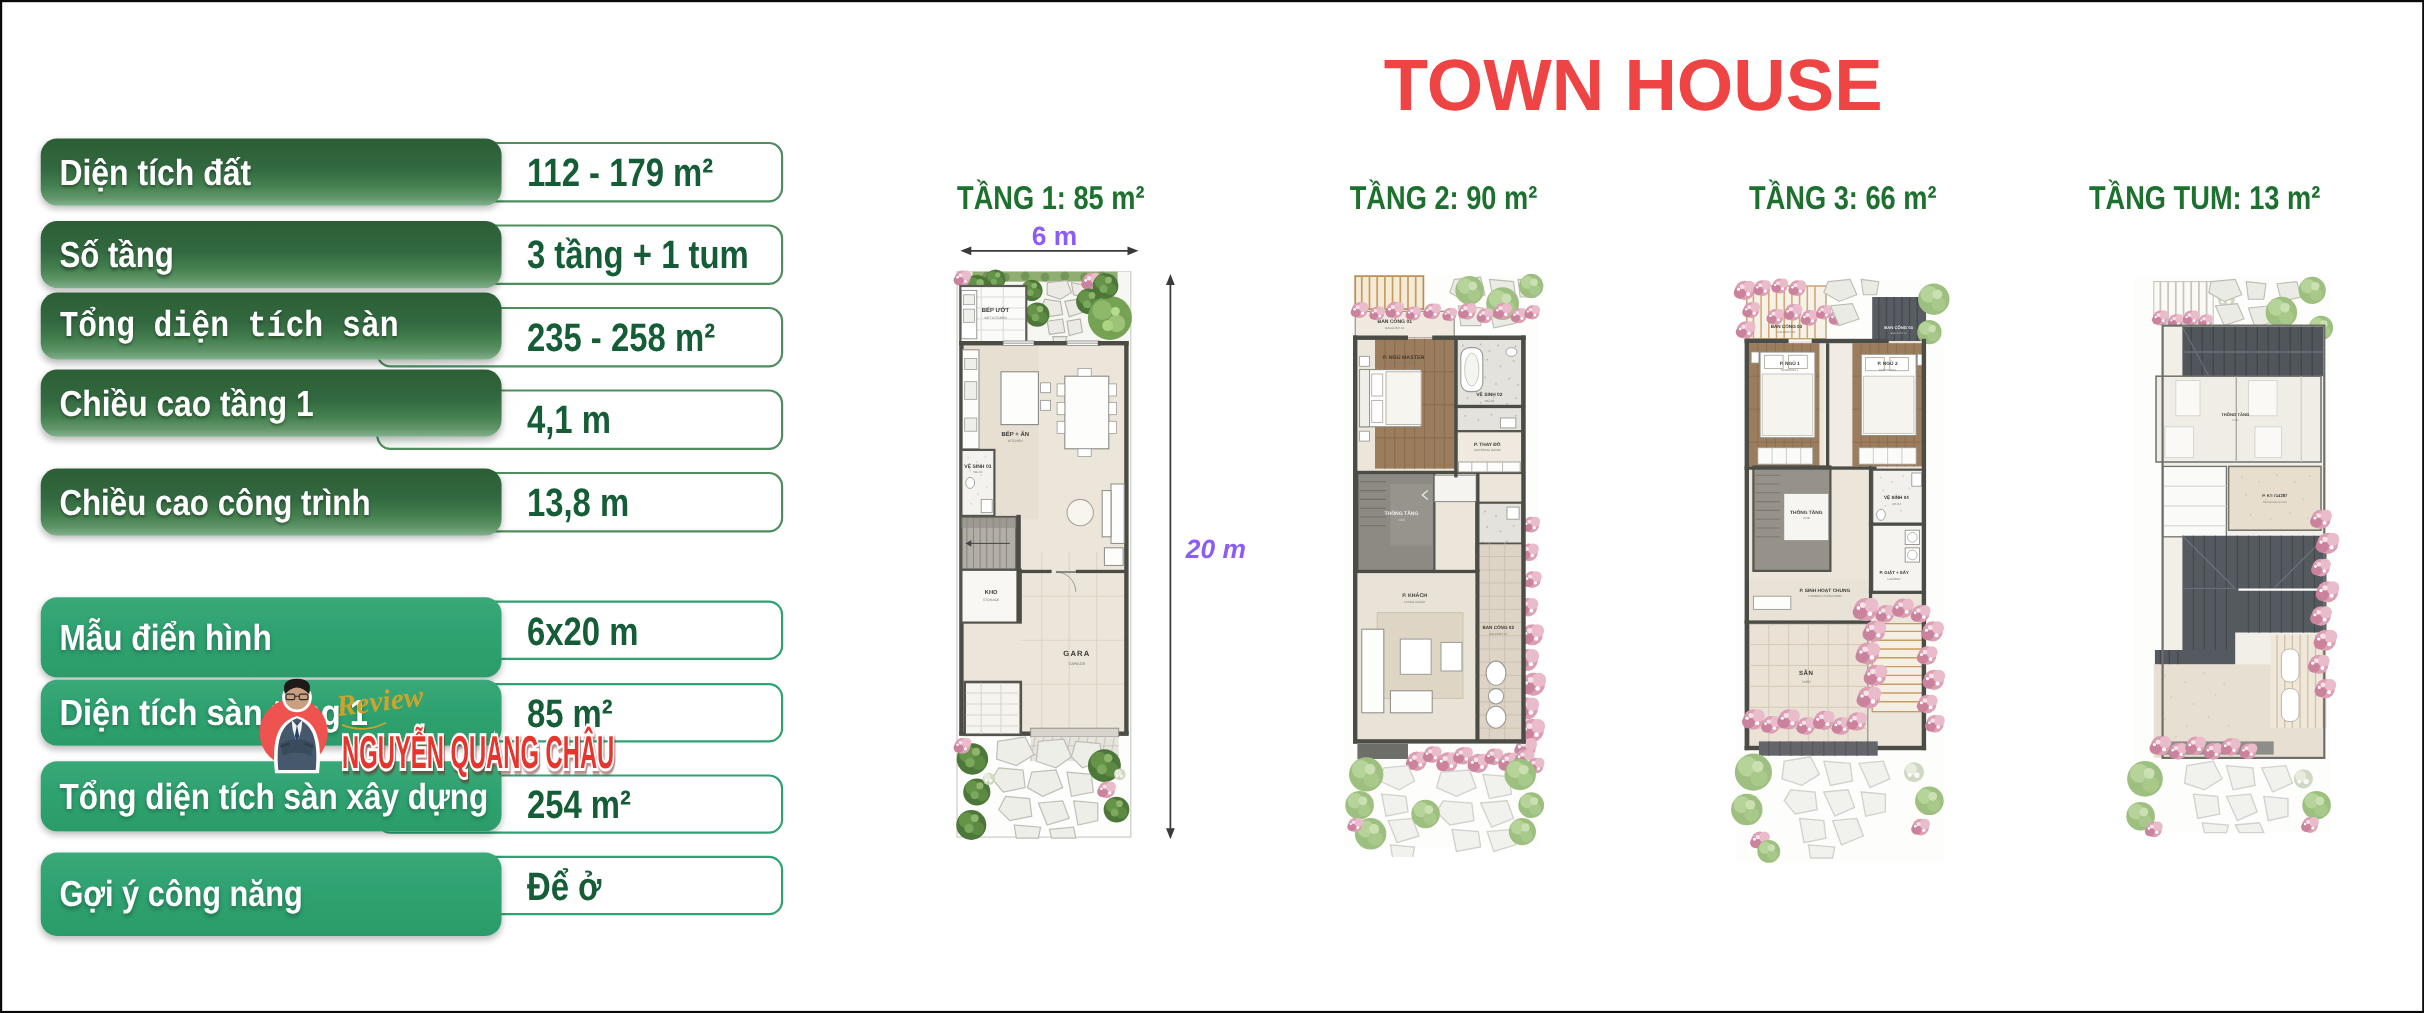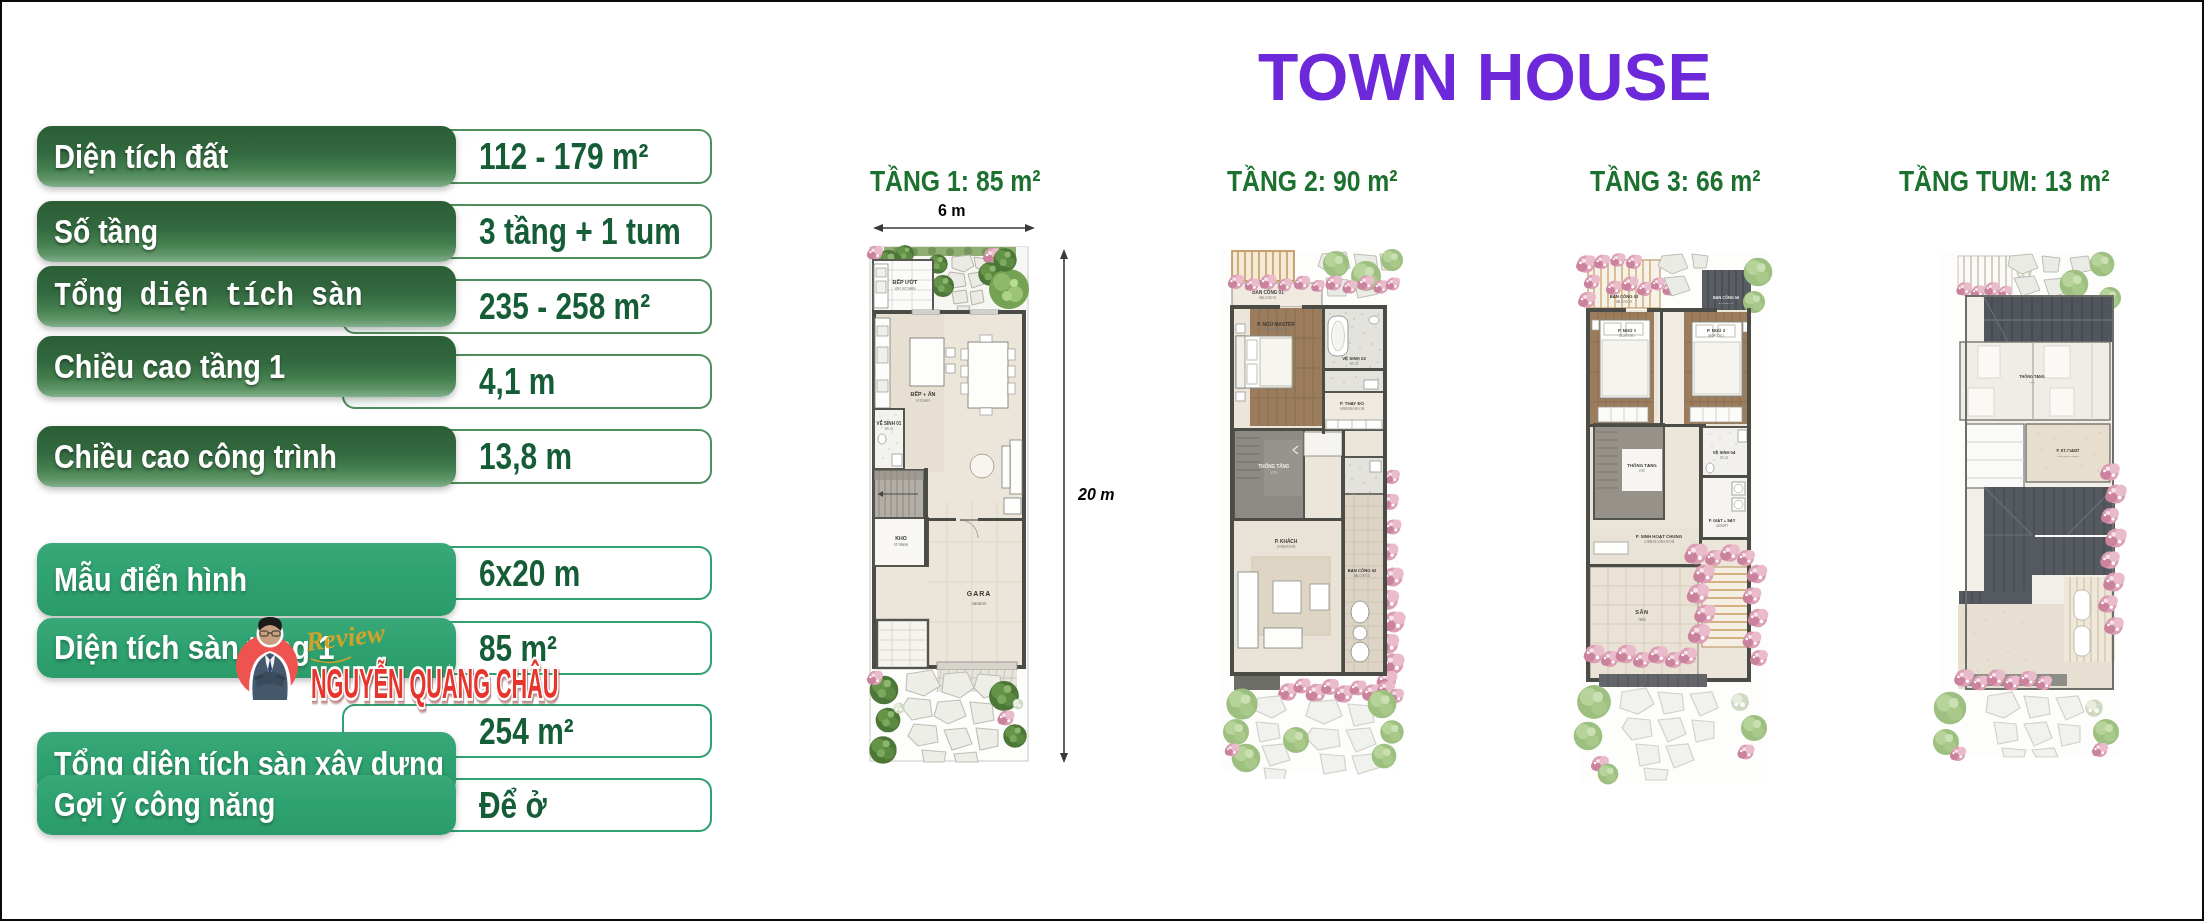--- a/index.html
+++ b/index.html
@@ -15,26 +15,26 @@
   .gpill2{background:linear-gradient(180deg,#3aa878 0%,#2fa271 45%,#2b9c69 100%);
        text-shadow:0 2px 4px rgba(0,0,0,0.3);}
   .wpill{position:absolute;left:340px;width:370px;height:55px;border-radius:13px;
        background:linear-gradient(135deg,#e8f3ea 0%,#ffffff 35%);
        border:2.5px solid #4f8d5f;box-sizing:border-box;z-index:2;}
   .wpill2{border-color:#2fa173;background:#fff;}
   .val{position:absolute;left:477px;height:61px;display:flex;
        align-items:center;color:#155d36;
        font-weight:bold;font-size:36px;z-index:4;white-space:nowrap;transform:scaleX(0.83);transform-origin:left center;}
   .hdr{position:absolute;color:#1c712e;font-weight:bold;font-size:30px;white-space:nowrap;transform:scaleX(0.825);transform-origin:left center;}
-  .dimtxt{position:absolute;color:#000000;font-size:16px;font-weight:bold;white-space:nowrap;}
+  .dimtxt{position:absolute;color:#8b5cf6;font-size:24px;font-weight:bold;white-space:nowrap;}
 </style>
 </head>
 <body>
 
-<div id="title" style="position:absolute;left:1256px;top:37px;color:#6d28d9;font-weight:bold;font-size:66px;white-space:nowrap;">TOWN HOUSE</div>
+<div id="title" style="position:absolute;left:1256px;top:37px;color:#ef4444;font-weight:bold;font-size:66px;white-space:nowrap;">TOWN HOUSE</div>
 
 <div class="gpill" style="top:124px;">
     <span style="display:inline-block;transform:scaleX(0.880);transform-origin:left center;">Diện tích đất</span>
   </div>
 
 <div class="wpill" style="top:127px;"></div>
 
 <div class="val" style="top:124px;">112 - 179 m²</div>
 
 <div class="gpill" style="top:199px;">
@@ -78,29 +78,29 @@
 <div class="val" style="top:541px;">6x20 m</div>
 
 <div class="gpill gpill2" style="top:616px;height:60px;">
     <span style="display:inline-block;transform:scaleX(0.900);transform-origin:left center;">Diện tích sàn tầng 1</span>
   </div>
 
 <div class="wpill wpill2" style="top:619px;height:54px;"></div>
 
 <div class="val" style="top:616px;">85 m²</div>
 
-<div class="gpill gpill2" style="top:730px;height:64px;">
+<div class="gpill gpill2" style="top:690px;height:64px;">
     <span style="display:inline-block;transform:scaleX(0.868);transform-origin:left center;">Tổng diện tích sàn xây dựng</span>
   </div>
 
 <div class="wpill wpill2" style="top:702px;height:54px;"></div>
 
 <div class="val" style="top:699px;">254 m²</div>
 
-<div class="gpill gpill2" style="top:773px;height:60px;">
+<div class="gpill gpill2" style="top:773px;height:76px;">
     <span style="display:inline-block;transform:scaleX(0.845);transform-origin:left center;">Gợi ý công năng</span>
   </div>
 
 <div class="wpill wpill2" style="top:776px;height:54px;"></div>
 
 <div class="val" style="top:773px;">Để ở</div>
 
 <div class="hdr" style="left:868px;top:162px;">TẦNG 1: 85 m²</div>
 
 <div class="hdr" style="left:1225px;top:162px;">TẦNG 2: 90 m²</div>

